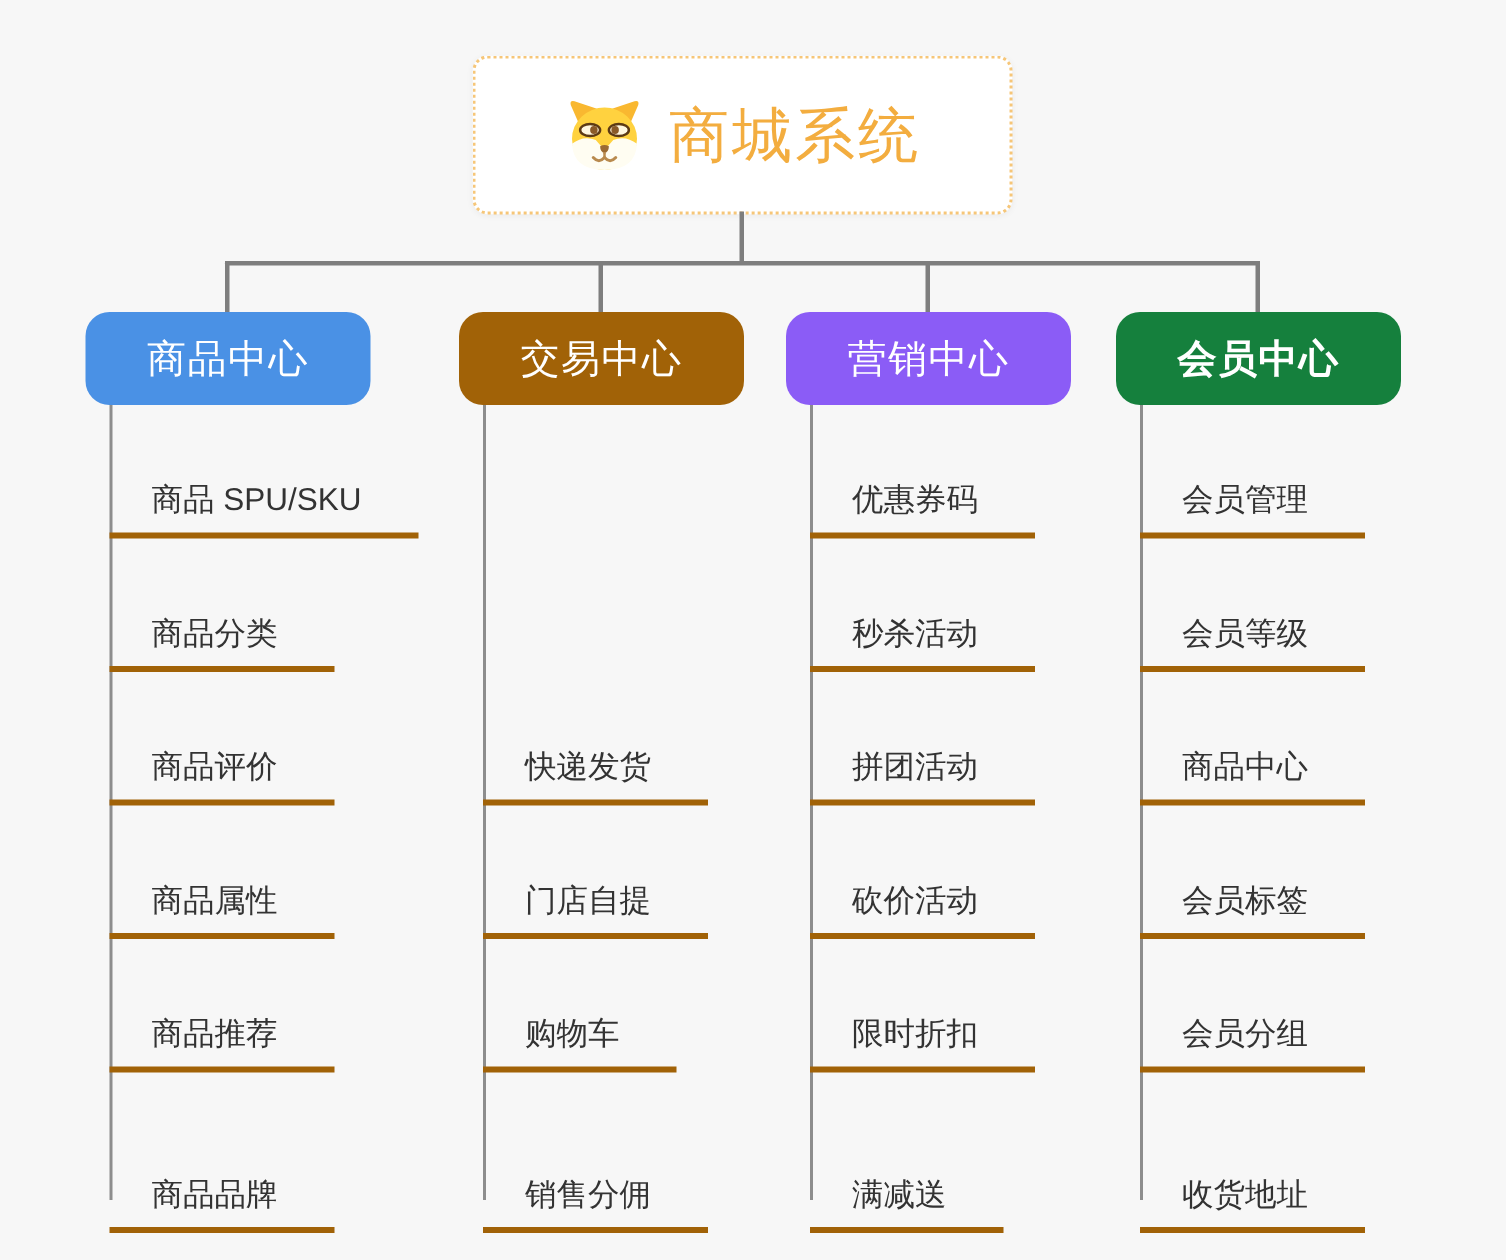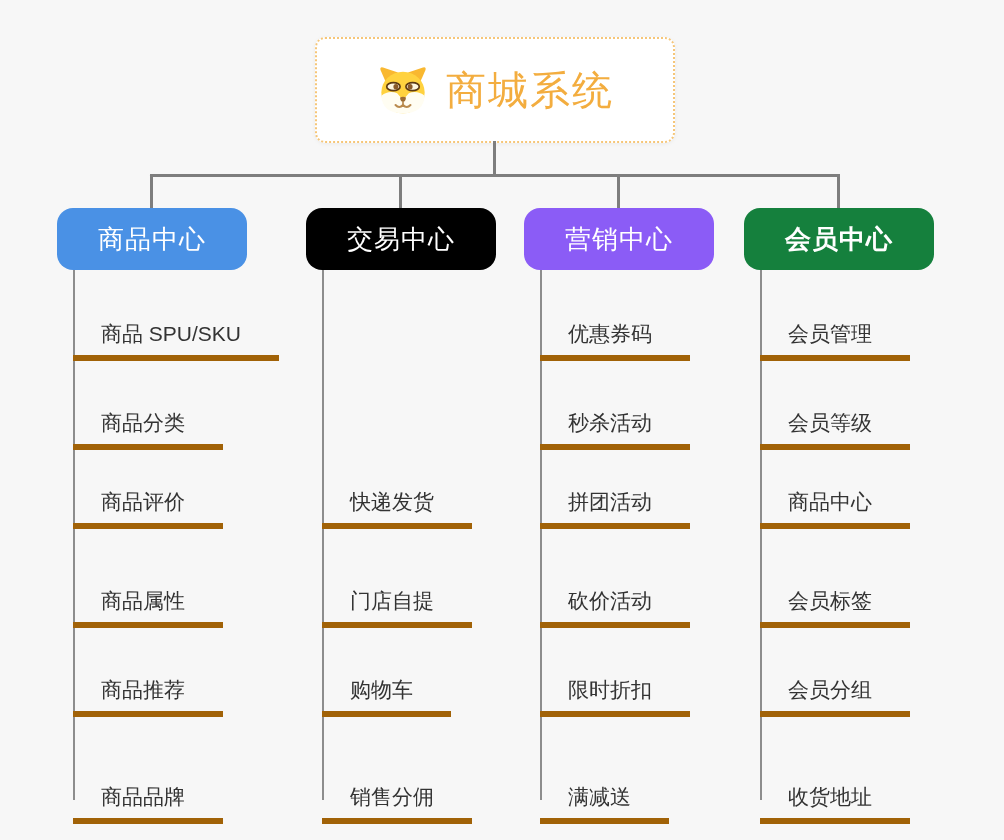--- a/index.html
+++ b/index.html
@@ -23,23 +23,23 @@
   
   .box{position:absolute;top:208px;width:190px;height:62px;border-radius:16px;
        color:#ffffff;font-size:26px;display:flex;align-items:center;justify-content:center;
        letter-spacing:1px;}
   .box.b0{left:57px}.box.b1{left:306px}.box.b2{left:524px}.box.b3{left:744px}
 
   
   .col{position:absolute;top:270px;width:260px;height:532px;}
   .col.b0{left:73px}.col.b1{left:322px}.col.b2{left:540px}.col.b3{left:760px}
   .trunk{position:absolute;left:0;top:0;width:2px;height:530px;background:#8d8d8d;}
-  .leaf{position:absolute;left:0;padding:0 38px 7px 28px;border-bottom:6px solid #a16207;
+  .leaf{position:absolute;left:0;padding:0 38px 7px 28px;border-bottom:4px solid #a16207;
         font-size:21px;color:#333333;white-space:nowrap;line-height:28px;width:max-content;}
-  .r0{top:50px}.r1{top:139px}.r2{top:218px}.r3{top:317px}.r4{top:406px}.r5{top:513px}
+  .r0{top:50px}.r1{top:139px}.r2{top:228px}.r3{top:317px}.r4{top:406px}.r5{top:513px}
 </style>
 </head>
 <body>
 
 <div class="canvas">
 
   <div class="root" style="border-color: rgb(246, 198, 120);">
     <svg width="54" height="50" viewBox="0 0 64 60">
       <path d="M12 22 L5 6 Q4 2 8 3 L26 9 Z" fill="#F9B830"></path>
       <path d="M52 22 L59 6 Q60 2 56 3 L38 9 Z" fill="#F9B830"></path>
@@ -57,21 +57,21 @@
   </div>
 
   <div class="line stub"></div>
   <div class="line hline"></div>
   <div class="line drop d0"></div>
   <div class="line drop d1"></div>
   <div class="line drop d2"></div>
   <div class="line drop d3"></div>
 
   <div class="box b0" style="background: rgb(74, 145, 229);">商品中心</div>
-  <div class="box b1" style="background: #000000;">交易中心</div>
+  <div class="box b1" style="background: #a16207;">交易中心</div>
   <div class="box b2" style="background: #8b5cf6;">营销中心</div>
   <div class="box b3" style="background: #15803d; font-weight: bold;">会员中心</div>
 
   <div class="col b0">
     <div class="trunk"></div>
     <div class="leaf r0">商品 SPU/SKU</div>
     <div class="leaf r1">商品分类</div>
     <div class="leaf r2">商品评价</div>
     <div class="leaf r3">商品属性</div>
     <div class="leaf r4">商品推荐</div>

